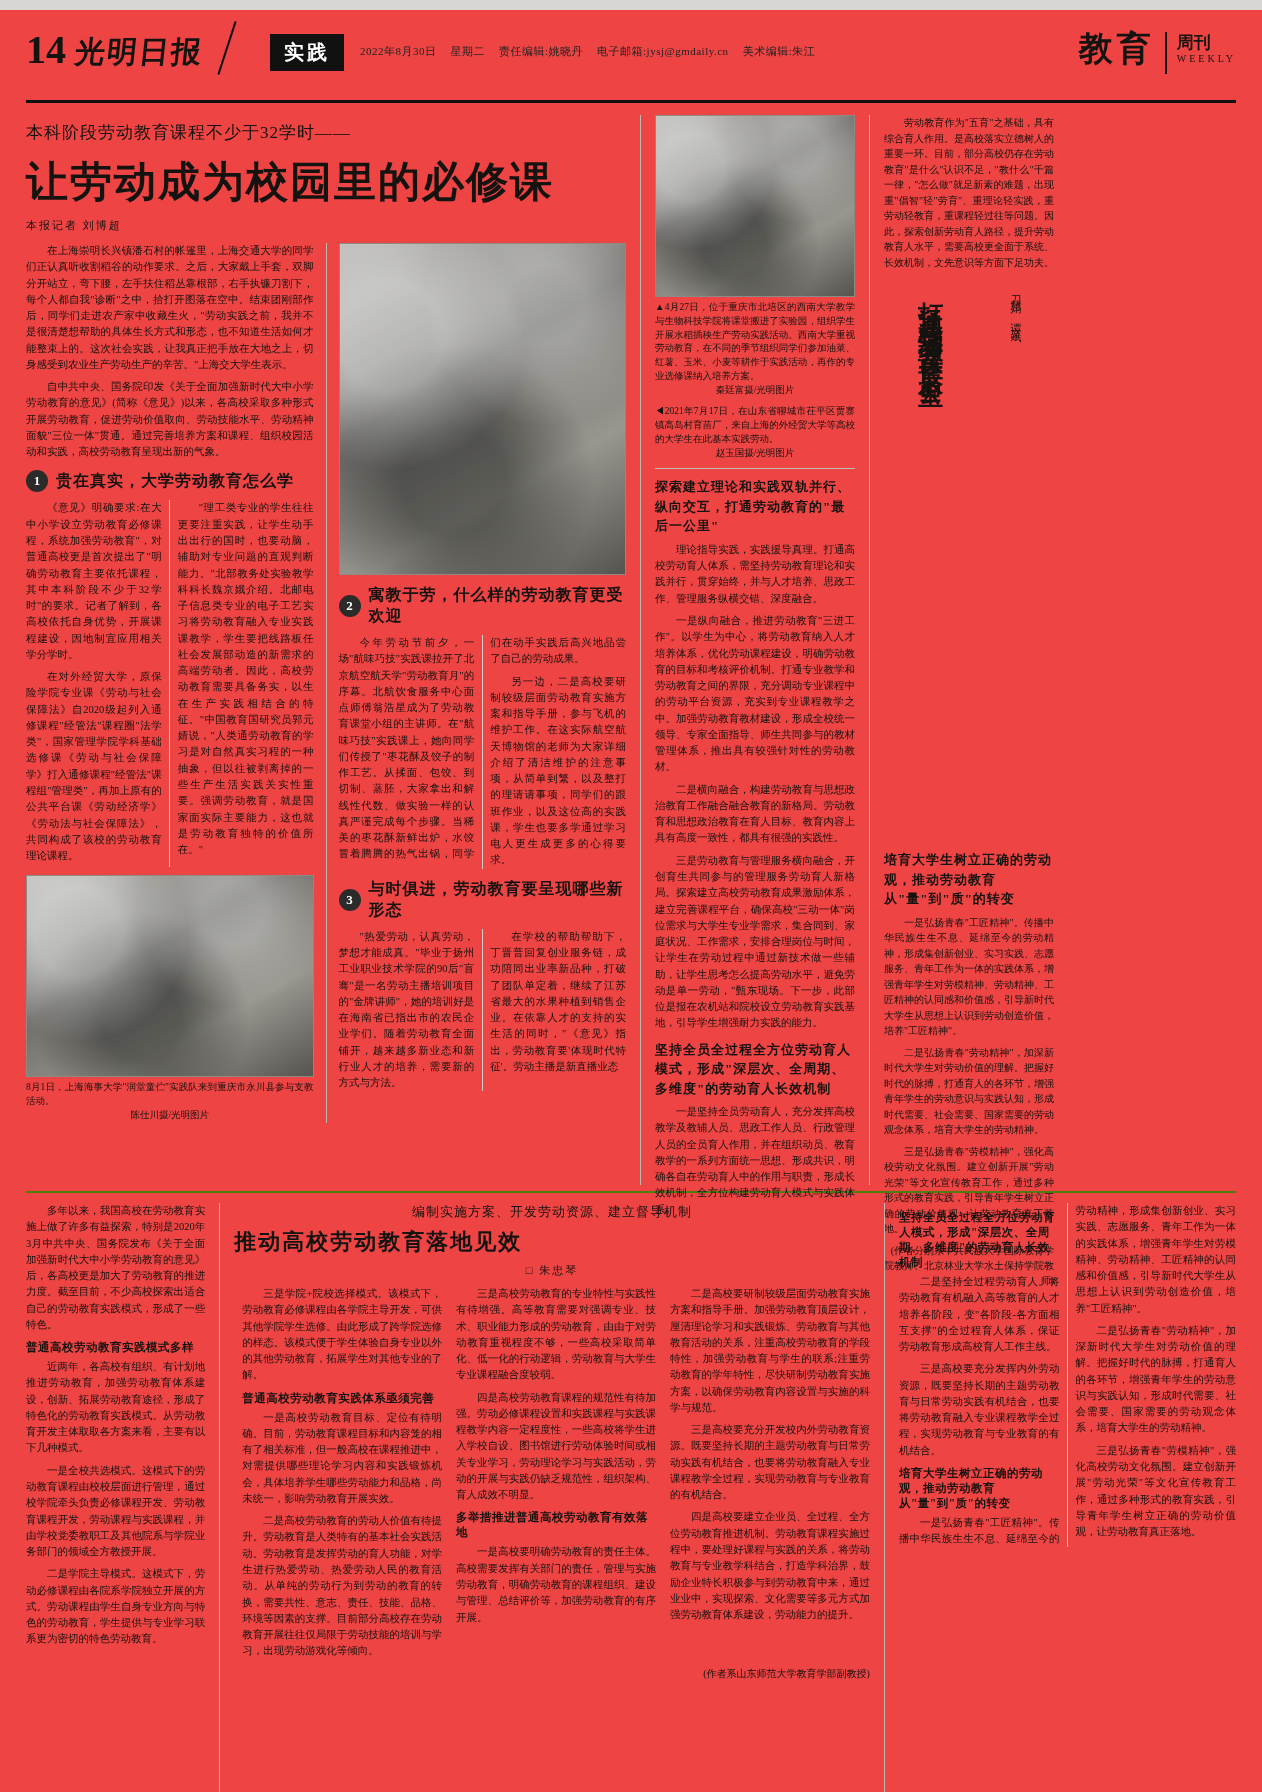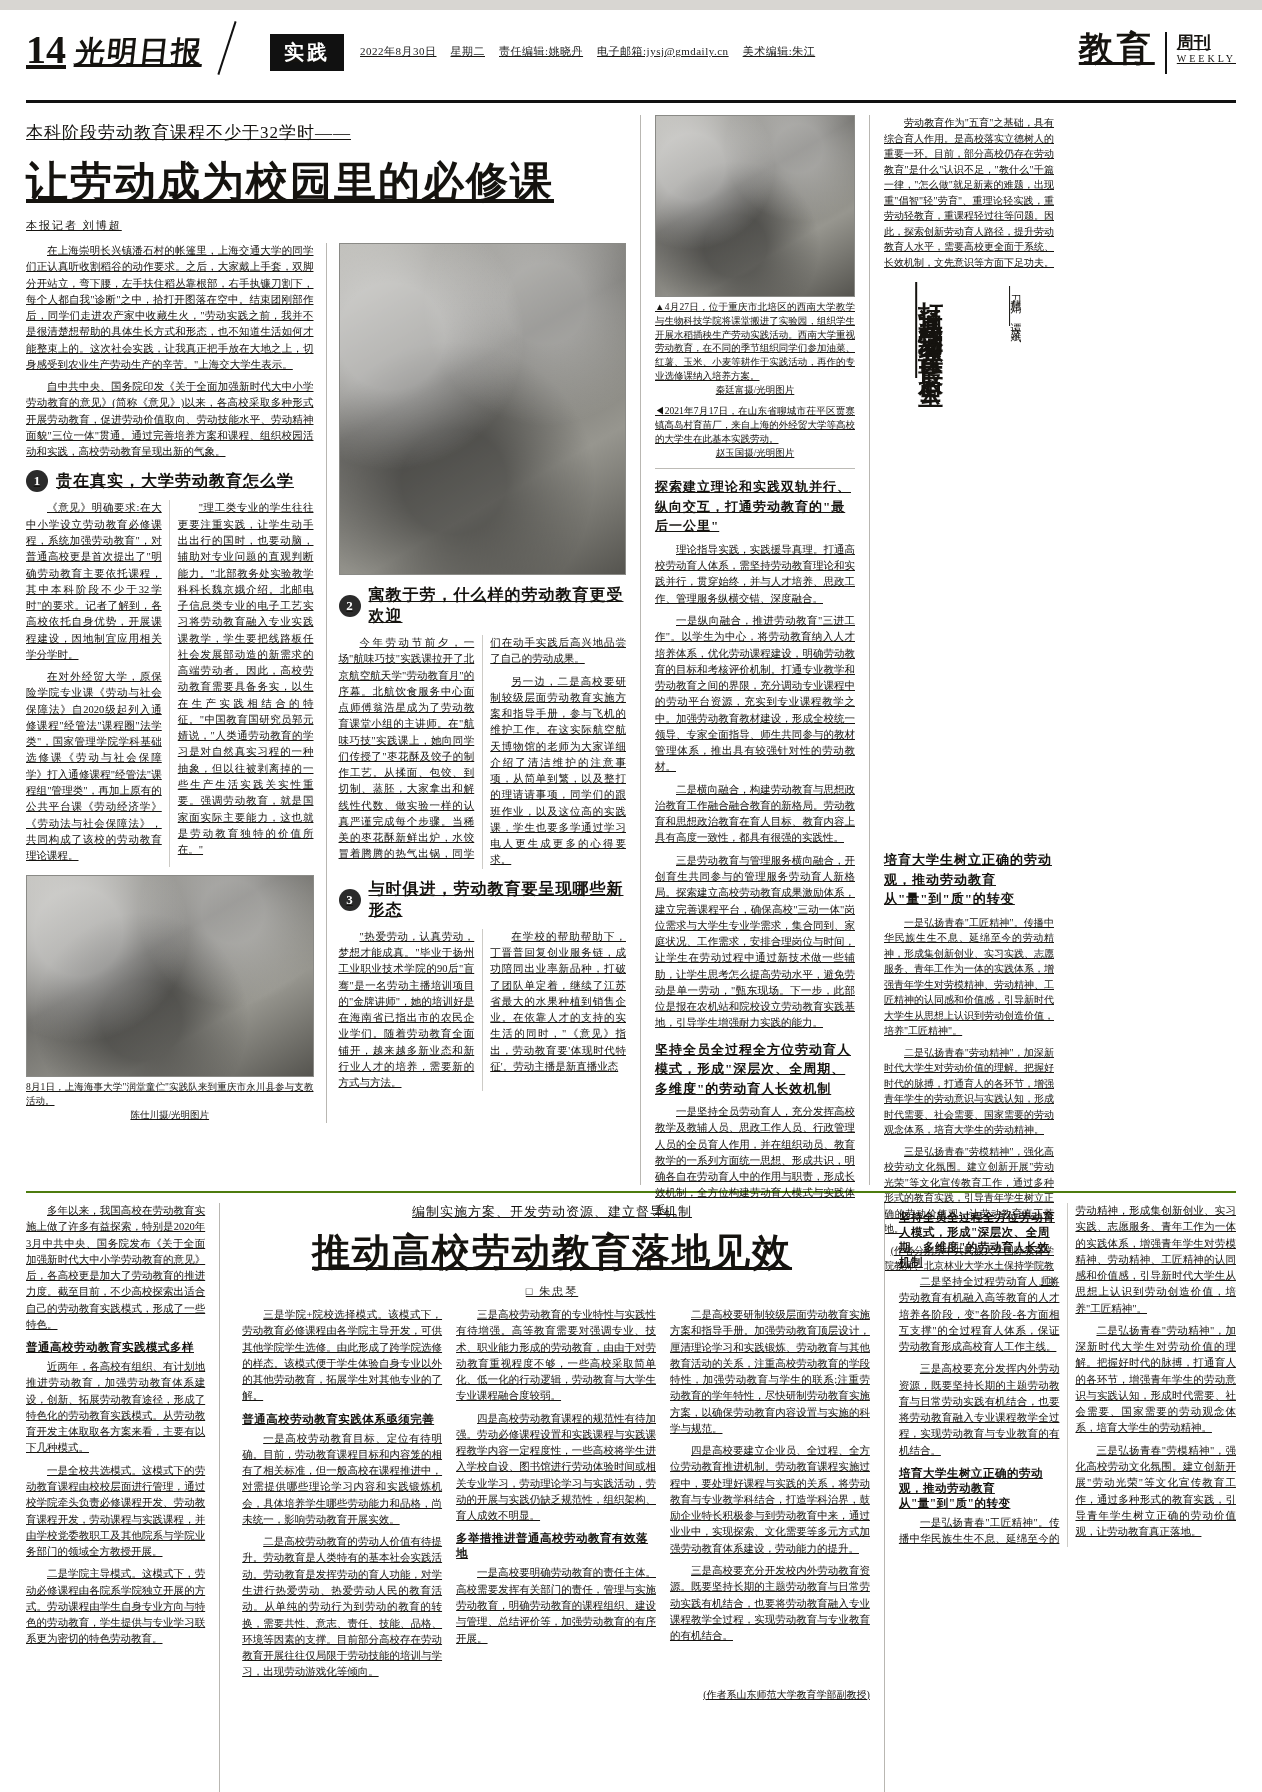--- a/index.html
+++ b/index.html
@@ -5,25 +5,24 @@
   html,body{margin:0;padding:0;}
   body{
     width:1262px;height:1792px;
     background:#efeeec;
     font-family:"Liberation Serif", serif;
     color:#15130f;
     -webkit-font-smoothing:antialiased;
   }
   .page{
     position:relative;width:1262px;height:1792px;
-    background:#ffffff;
+    background:#ef4444;
     box-sizing:border-box;
     padding:0;
     overflow:hidden;
-    text-decoration:underline;
   }
   
   .masthead{
     position:relative;
     height:86px;
     margin:14px 26px 0 26px;
     border-bottom:3px solid #111;
     display:flex;align-items:flex-start;
   }
   .masthead .pagenum{
@@ -141,22 +140,22 @@
   .lower{
     margin:6px 26px 0 26px;
     border-top:2px solid #4d7c0f;
     padding-top:10px;
     display:flex;gap:14px;height:590px;
   }
   .lower .lcol{width:186px;}
   .lower .ccol{width:660px;}
   .lower .rcol{width:350px;}
   h2.headline2{
-    font-size:38px;font-weight:bold;letter-spacing:2px;margin:6px 0 4px 0;
-    text-align:center;font-family:"DejaVu Serif", serif;
+    font-size:22px;font-weight:bold;letter-spacing:2px;margin:6px 0 4px 0;
+    font-family:"DejaVu Serif", serif;
   }
   .kicker2{font-size:13px;text-align:center;letter-spacing:1px;}
   .byline2{font-size:11px;text-align:center;margin:6px 0 8px 0;letter-spacing:2px;}
   .bold-sub{font-size:11.5px;font-weight:bold;margin:7px 0 4px 0;letter-spacing:.5px;}
   .sign{font-size:10px;text-align:right;margin-top:6px;line-height:1.5;}
   .hr-thin{height:1px;background:#bdbbb6;margin:8px 0;}
 </style>
 </head>
 <body>
 
@@ -306,22 +305,22 @@
       <div class="three-col">
         <p class="body">三是学院+院校选择模式。该模式下，劳动教育必修课程由各学院主导开发，可供其他学院学生选修。由此形成了跨学院选修的样态。该模式便于学生体验自身专业以外的其他劳动教育，拓展学生对其他专业的了解。</p>
         <div class="bold-sub">普通高校劳动教育实践体系亟须完善</div>
         <p class="body">一是高校劳动教育目标、定位有待明确。目前，劳动教育课程目标和内容笼的相有了相关标准，但一般高校在课程推进中，对需提供哪些理论学习内容和实践锻炼机会，具体培养学生哪些劳动能力和品格，尚未统一，影响劳动教育开展实效。</p>
         <p class="body">二是高校劳动教育的劳动人价值有待提升。劳动教育是人类特有的基本社会实践活动。劳动教育是发挥劳动的育人功能，对学生进行热爱劳动、热爱劳动人民的教育活动。从单纯的劳动行为到劳动的教育的转换，需要共性、意志、责任、技能、品格、环境等因素的支撑。目前部分高校存在劳动教育开展往往仅局限于劳动技能的培训与学习，出现劳动游戏化等倾向。</p>
         <p class="body">三是高校劳动教育的专业特性与实践性有待增强。高等教育需要对强调专业、技术、职业能力形成的劳动教育，由由于对劳动教育重视程度不够，一些高校采取简单化、低一化的行动逻辑，劳动教育与大学生专业课程融合度较弱。</p>
         <p class="body">四是高校劳动教育课程的规范性有待加强。劳动必修课程设置和实践课程与实践课程教学内容一定程度性，一些高校将学生进入学校自设、图书馆进行劳动体验时间或相关专业学习，劳动理论学习与实践活动，劳动的开展与实践仍缺乏规范性，组织架构、育人成效不明显。</p>
         <div class="bold-sub">多举措推进普通高校劳动教育有效落地</div>
         <p class="body">一是高校要明确劳动教育的责任主体。高校需要发挥有关部门的责任，管理与实施劳动教育，明确劳动教育的课程组织、建设与管理、总结评价等，加强劳动教育的有序开展。</p>
         <p class="body">二是高校要研制较级层面劳动教育实施方案和指导手册。加强劳动教育顶层设计，厘清理论学习和实践锻炼、劳动教育与其他教育活动的关系，注重高校劳动教育的学段特性，加强劳动教育与学生的联系;注重劳动教育的学年特性，尽快研制劳动教育实施方案，以确保劳动教育内容设置与实施的科学与规范。</p>
+        <p class="body">三是高校要充分开发校内外劳动教育资源。既要坚持长期的主题劳动教育与日常劳动实践有机结合，也要将劳动教育融入专业课程教学全过程，实现劳动教育与专业教育的有机结合。</p>
         <p class="body">四是高校要建立企业员、全过程、全方位劳动教育推进机制。劳动教育课程实施过程中，要处理好课程与实践的关系，将劳动教育与专业教学科结合，打造学科治界，鼓励企业特长积极参与到劳动教育中来，通过业业中，实现探索、文化需要等多元方式加强劳动教育体系建设，劳动能力的提升。</p>
-        <p class="body">三是高校要充分开发校内外劳动教育资源。既要坚持长期的主题劳动教育与日常劳动实践有机结合，也要将劳动教育融入专业课程教学全过程，实现劳动教育与专业教育的有机结合。</p>
       </div>
       <div class="sign">(作者系山东师范大学教育学部副教授)</div>
     </div>
 
     <div class="vrule"></div>
 
     <div class="rcol">
       <div class="two-col">
         <div class="bold-sub">坚持全员全过程全方位劳动育人模式，形成"深层次、全周期、多维度"的劳动育人长效机制</div>
         <p class="body">二是坚持全过程劳动育人。将劳动教育有机融入高等教育的人才培养各阶段，变"各阶段-各方面相互支撑"的全过程育人体系，保证劳动教育形成高校育人工作主线。</p>

